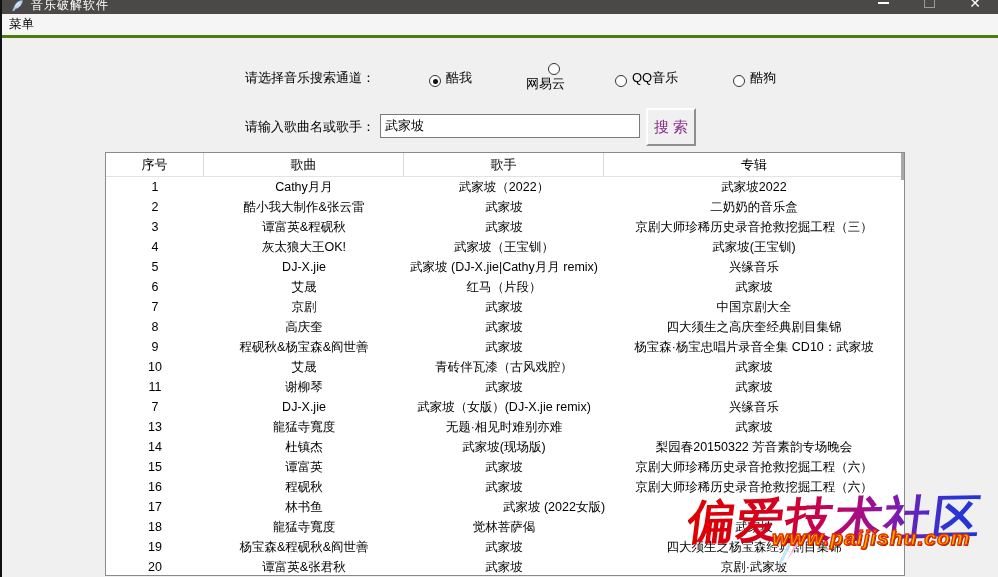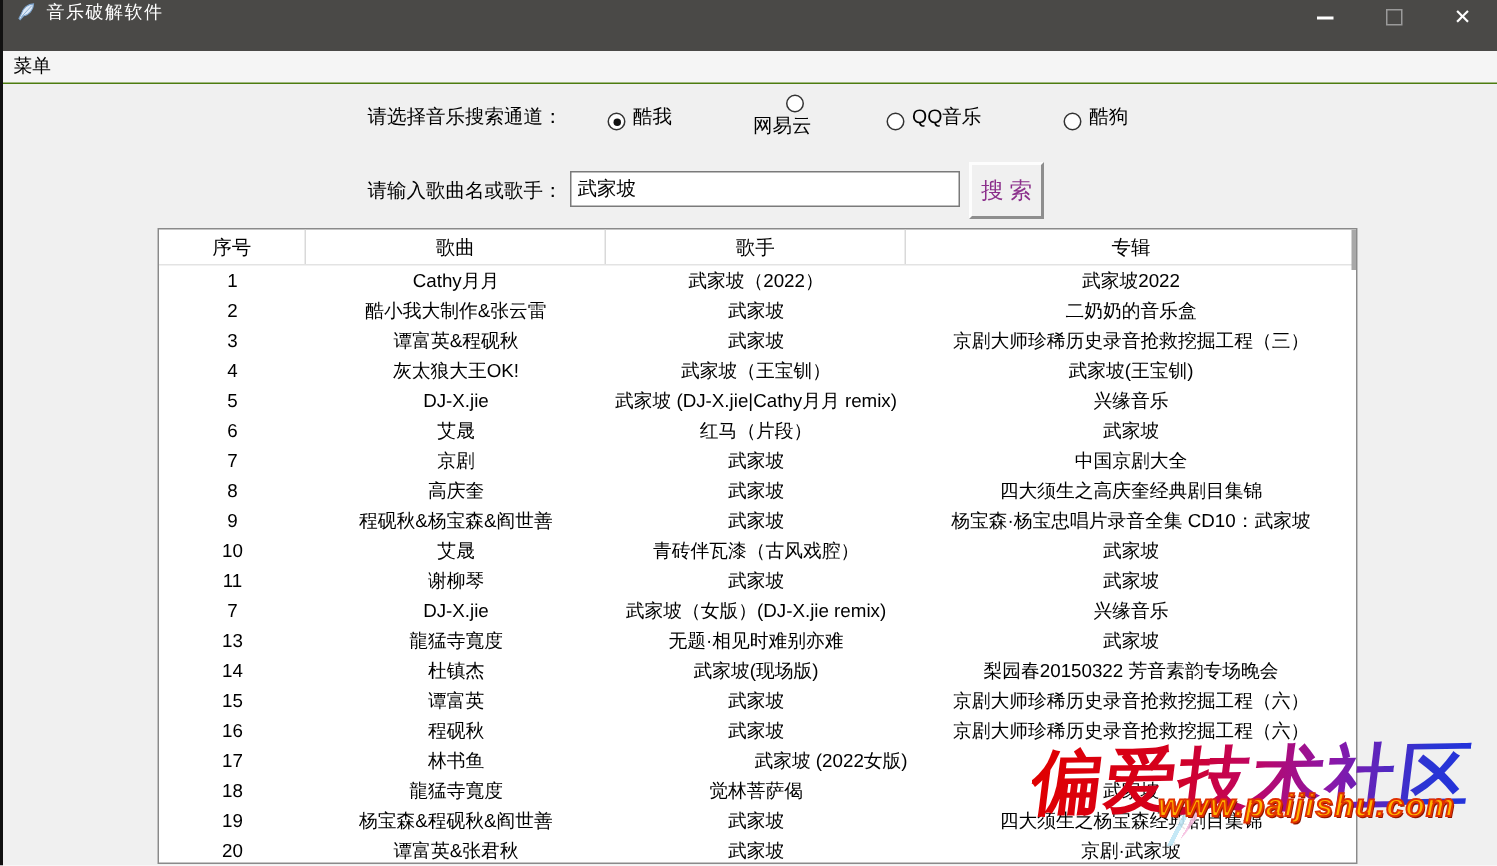--- a/index.html
+++ b/index.html
@@ -5,39 +5,39 @@
   html,body{margin:0;padding:0;}
   body{
     width:998px;height:577px;overflow:hidden;
     font-family:"Liberation Sans","DejaVu Sans",sans-serif;
     background:#f0f0f0;position:relative;
   }
   .window{width:998px;height:577px;position:relative;border-left:2px solid #111;box-sizing:border-box;}
 
   
   .titlebar{
-    height:34px;background:#4a4947;color:#fff;display:flex;align-items:flex-start;
+    height:14px;background:#4a4947;color:#fff;display:flex;align-items:flex-end;
     font-size:12px;
   }
   .titlebar .app-icon{width:16px;height:16px;margin:0 6px 0 7px;display:flex;align-items:center;justify-content:center;}
   .titlebar .title{flex:1;letter-spacing:1px;}
   .win-btn{width:46px;height:23px;display:flex;align-items:center;justify-content:center;color:#fff;font-size:13px;cursor:default;}
   .win-btn .min-glyph{display:block;width:11px;height:2px;background:#fff;}
   .win-btn .max-glyph{display:block;width:9px;height:9px;border:1px solid #9a9a9a;}
   .win-btn.close{font-size:14px;}
 
   
   .menubar{
-    height:21px;background:#f5f5f5;border-bottom:1px solid #4d7c0f;
+    height:21px;background:#f5f5f5;border-bottom:3px solid #4d7c0f;
     display:flex;align-items:center;font-size:12.5px;color:#000;font-family:Liberation Serif, serif;
   }
   .menu-item{padding:0 7px;height:100%;display:flex;align-items:center;}
 
   
-  .channel-row{position:absolute;left:243px;top:63px;display:flex;align-items:center;font-size:13px;color:#000;}
+  .channel-row{position:absolute;left:243px;top:63px;display:flex;align-items:center;font-size:13px;color:#000;gap:24px;}
   .channel-label{margin-right:30px;}
   .radio{display:flex;align-items:flex-end;margin-right:0;}
   .radio + .radio{margin-left:0;}
   .radio .circle{
     width:12px;height:12px;border-radius:50%;background:#fff;border:1px solid #333;
     display:inline-flex;align-items:center;justify-content:center;margin-right:5px;box-sizing:border-box;
   }
   .radio .dot{width:5px;height:5px;border-radius:50%;background:#111;display:none;}
   .radio.selected .dot{display:block;}
 

